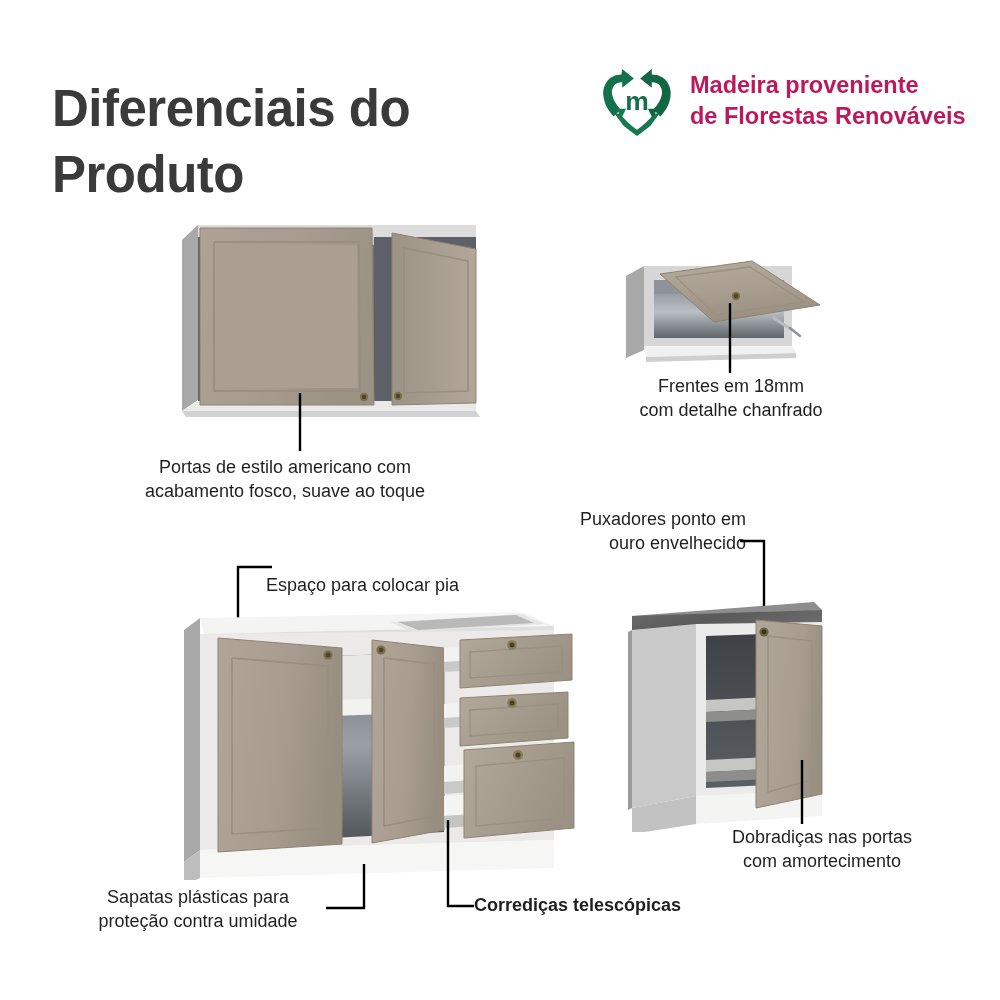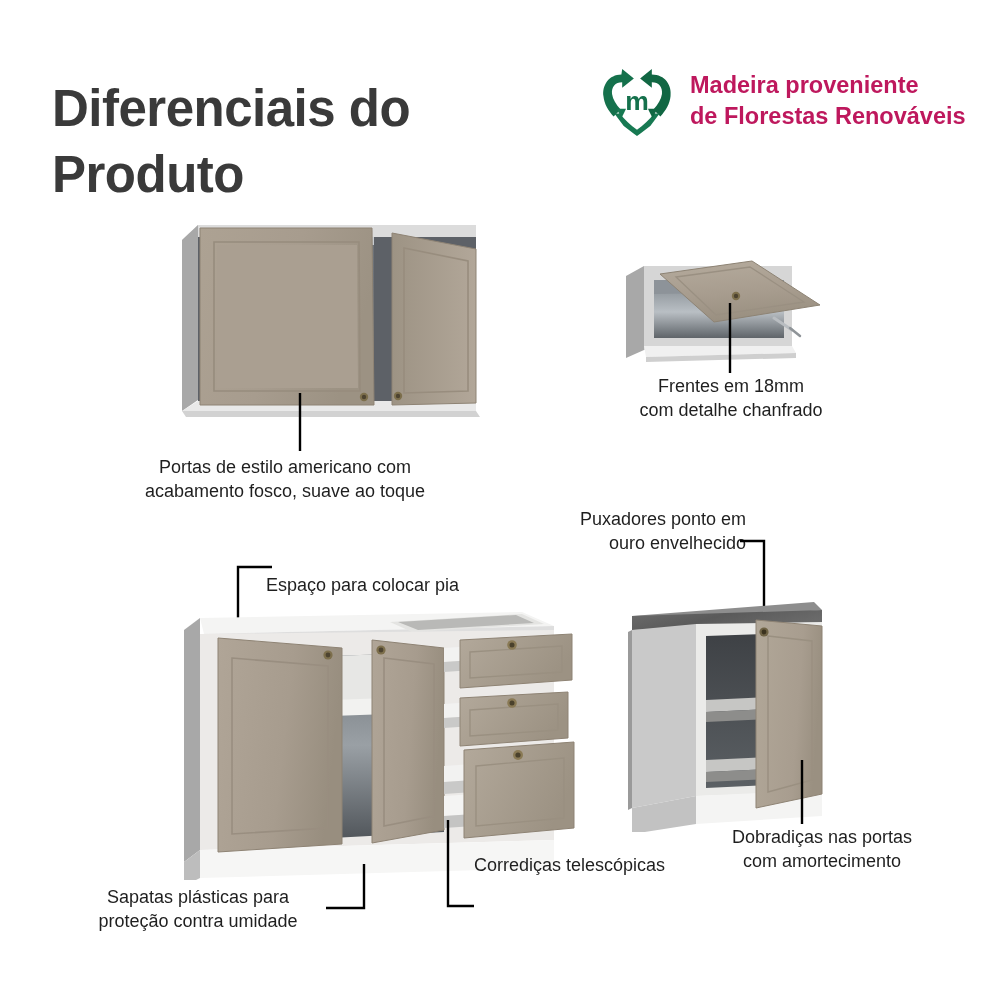--- a/index.html
+++ b/index.html
@@ -371,15 +371,15 @@
     <svg width="46" height="48">
       <path d="M0 44 L38 44 L38 0" fill="none" stroke="#000" stroke-width="2.4"></path>
     </svg>
   </div>
 
   <div class="leader" style="left:444px; top:820px;">
     <svg width="34" height="92">
       <path d="M4 0 L4 86 L30 86" fill="none" stroke="#000" stroke-width="2.4"></path>
     </svg>
   </div>
-  <div class="caption cap-left" style="left:474px; top:854px; width:300px;">Corrediças telescópicas</div>
+  <div class="caption cap-left" style="left:474px; top:894px; width:300px;font-weight:bold;">Corrediças telescópicas</div>
 
 </div>
 
 </body></html>

